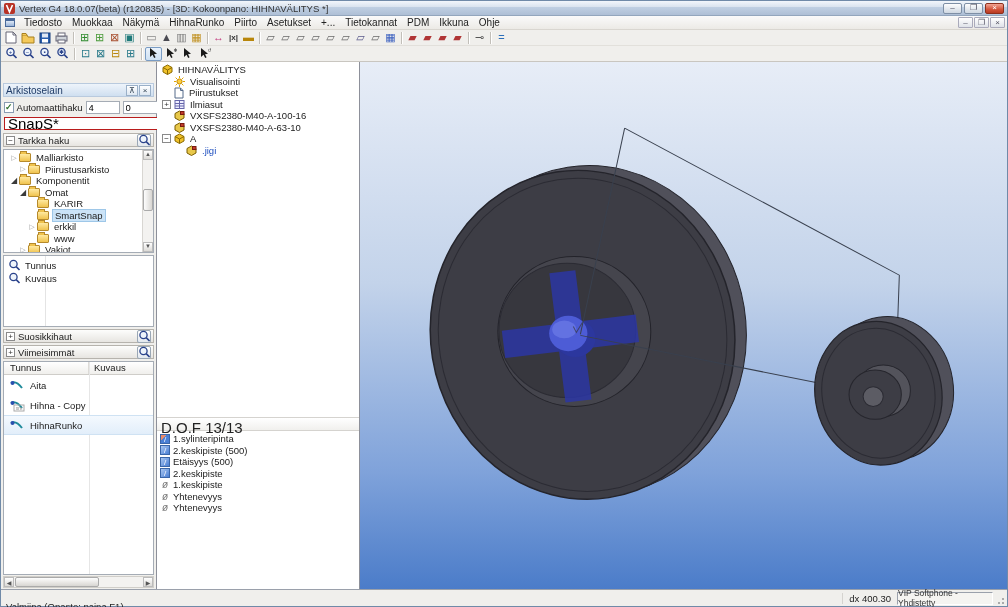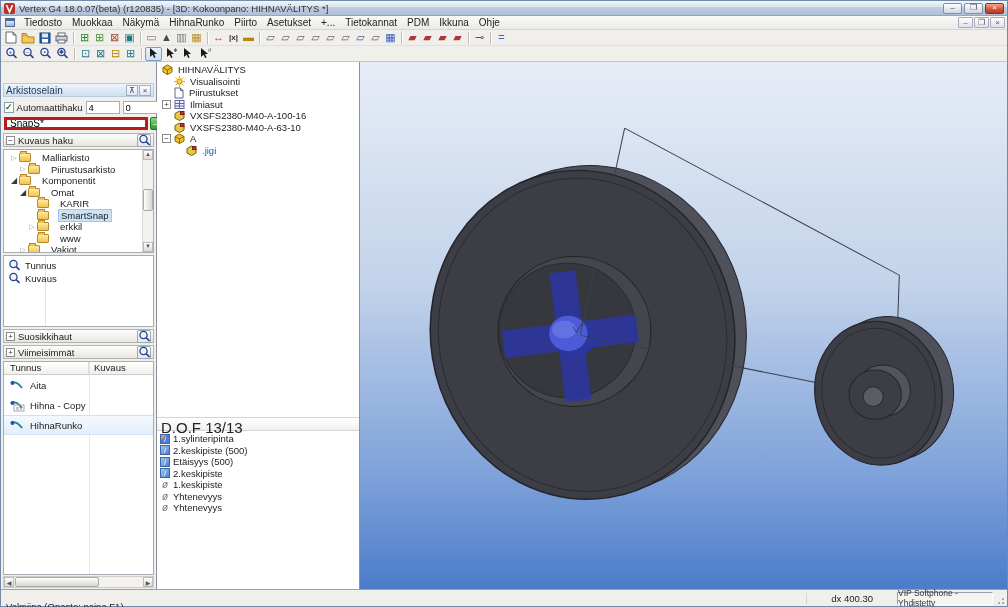--- a/index.html
+++ b/index.html
@@ -53,40 +53,40 @@
   .lp-header .sp { flex:1; }
   .hd-btn { width:12px; height:11px; border:1px solid #9ab0c8; background:linear-gradient(#fff,#dde7f2);
     display:flex; align-items:center; justify-content:center; font-size:8px; color:#345; margin-left:1px; }
   .lp-autorow { height:18px; display:flex; align-items:center; gap:3px; padding:2px 1px 0 1px; }
   .checkbox { width:11px; height:11px; border:1px solid #8a9cb2; background:#fff; display:flex; align-items:center; justify-content:center;
     font-size:9px; color:#2a6e2a; font-weight:bold; }
   .lp-autorow label { font-size:9.5px; }
   .num-input { height:13px; border:1px solid #a5acb5; background:#fff; font-size:9.5px; padding:0 2px;
     font-family:"Liberation Sans",sans-serif; }
   .lp-search { height:16px; display:flex; align-items:center; gap:2px; padding:1px; }
-  .search-input { flex:1; height:13px; border:3px solid #b91c1c; font-size:10px; padding:0 3px; font-family:"Liberation Sans",sans-serif; }
+  .search-input { flex:1; height:13px; border:1px solid #b91c1c; font-size:15px; padding:0 3px; font-family:"Liberation Sans",sans-serif; }
   .go-btn { width:14px; height:13px; background:linear-gradient(#8fd08f,#2f9b2f); border:1px solid #1f7a1f; color:#fff;
     display:flex; align-items:center; justify-content:center; font-size:9px; border-radius:2px; }
   .sq-btn { width:14px; height:13px; border:1px solid #9aa7b5; background:linear-gradient(#ffffff,#e3e8ee);
     display:flex; align-items:center; justify-content:center; border-radius:2px; }
   .bar { height:14px; display:flex; align-items:center; gap:3px; padding:0 2px; margin-top:2px;
     border:1px solid #b6b3ad; background:linear-gradient(#fdfdfc,#e7e5e1); font-size:9.5px; }
   .bar .sp { flex:1; }
   .expander-box { width:9px; height:9px; border:1px solid #8a8a8a; background:#fff; font-size:8px; line-height:7px;
     text-align:center; color:#333; flex:0 0 9px; }
   .lp-tree { height:104px; border:1px solid #a5acb5; background:#fff; margin-top:2px; position:relative; overflow:hidden; }
   .lp-tree-inner { position:absolute; inset:0 11px 0 0; padding-top:2px; }
   .tree-row { height:11.5px; display:flex; align-items:center; white-space:nowrap; font-size:9.5px; }
   .tw-exp { width:10px; text-align:center; font-size:7px; color:#9a9a9a; flex:0 0 10px; }
   .tw-exp.open { color:#3a3a3a; font-size:8px; }
   .folder { width:12px; height:9px; background:linear-gradient(#ffe9a0,#f0c34e); border:1px solid #b68a2c; border-radius:1px;
     position:relative; margin-right:3px; flex:0 0 12px; }
   .folder::before { content:""; position:absolute; top:-3px; left:0; width:5px; height:2px;
     background:#f0c34e; border:1px solid #b68a2c; border-bottom:none; }
-  .tree-label { padding:0 2px;margin-left:6px; }
+  .tree-label { padding:0 2px; }
   .tree-label.selected { background:#cbe3f7; border:1px solid #9ec7e8; }
   .vscroll { position:absolute; top:0; right:0; bottom:0; width:11px; background:#f3f2f0; border-left:1px solid #d8d6d2; }
   .vscroll .btn { height:10px; font-size:6px; text-align:center; color:#555; background:linear-gradient(#fff,#dcdad6); border:1px solid #bbb; }
   .vscroll .btn.down { position:absolute; bottom:0; left:0; right:0; }
   .vscroll .thumb { position:absolute; top:38%; left:0; right:0; height:22px; background:linear-gradient(90deg,#fdfdfd,#d8d6d2); border:1px solid #aaa; border-radius:2px; }
   .lp-filter { height:72px; border:1px solid #a5acb5; background:#fff; margin-top:2px; position:relative; padding-top:3px; }
   .lp-filter::after { content:""; position:absolute; top:0; bottom:0; left:41px; width:1px; background:#e4e4e4; }
   .filter-row { height:13px; display:flex; align-items:center; gap:4px; padding-left:4px; font-size:9.5px; position:relative; z-index:1; }
   .lp-table { flex:1; border:1px solid #a5acb5; background:#fff; margin-top:2px; display:flex; flex-direction:column; overflow:hidden; position:relative; }
   .lp-table::after { content:""; position:absolute; top:0; bottom:0; left:85px; width:1px; background:#e6e6e6; }
@@ -114,21 +114,21 @@
   .dof-list { padding:2px 0 0 3px; }
   .dof-row { height:11.5px; display:flex; align-items:center; font-size:9.5px; gap:3px; }
   .dof-ico-blue { width:10px; height:10px; border:1px solid #3a66a8; background:linear-gradient(135deg,#a8c6f0,#4a7fd4);
     color:#fff; font-size:8px; line-height:9px; text-align:center; }
   .dof-ico-multi { background:linear-gradient(135deg,#e88a6a 35%,#4a7fd4 35%); }
   .dof-ico-gray { width:10px; text-align:center; color:#777; font-size:10px; font-style:italic; }
 
   
   .statusbar { height:17px; flex:0 0 17px; display:flex; align-items:center; background:#f0efec; border-top:1px solid #9aa0ab; padding:0 2px; font-size:9.5px; }
   .sb-left { flex:1; padding-left:3px; color:#222;margin-top:16px; }
-  .sb-dx { padding:0 24px; border-left:1px solid #d5d3cf; color:#222; }
+  .sb-dx { padding:0 6px; border-left:1px solid #d5d3cf; color:#222; }
   .sb-phone { width:96px; height:13px; display:flex; align-items:center; justify-content:center; font-size:8.5px; color:#333;
     border:1px solid #9aa0ab; border-bottom-color:#fff; border-right-color:#fff; background:#f5f4f1; margin-right:4px; }
   .grip { width:8px; height:13px; background:
     radial-gradient(circle at 2px 11px,#aaa 1px,transparent 1.2px),
     radial-gradient(circle at 6px 11px,#aaa 1px,transparent 1.2px),
     radial-gradient(circle at 6px 7px,#aaa 1px,transparent 1.2px); }
 </style>
 </head>
 <body>
 
@@ -358,21 +358,21 @@
               <svg width="13" height="13">
                 <circle cx="5.5" cy="5" r="3.6" fill="#eef4fb" stroke="#28418a" stroke-width="1.3"></circle>
                 <line x1="8.2" y1="7.6" x2="11.5" y2="11" stroke="#28418a" stroke-width="1.6"></line>
                 <text x="5.5" y="7.2" font-size="6" text-anchor="middle" fill="#28418a"></text>
               </svg>
             </span>
           </span>
       </div>
       <div class="bar">
         <span class="expander-box">−</span>
-        <span>Kuvaus haku</span>
+        <span>Tarkka haku</span>
         <span class="sp"></span>
         <span class="sq-btn">
             <span style="display: flex;">
               <svg width="13" height="13">
                 <circle cx="5.5" cy="5" r="3.6" fill="#eef4fb" stroke="#28418a" stroke-width="1.3"></circle>
                 <line x1="8.2" y1="7.6" x2="11.5" y2="11" stroke="#28418a" stroke-width="1.6"></line>
                 <text x="5.5" y="7.2" font-size="6" text-anchor="middle" fill="#28418a"></text>
               </svg>
             </span>
           </span>

